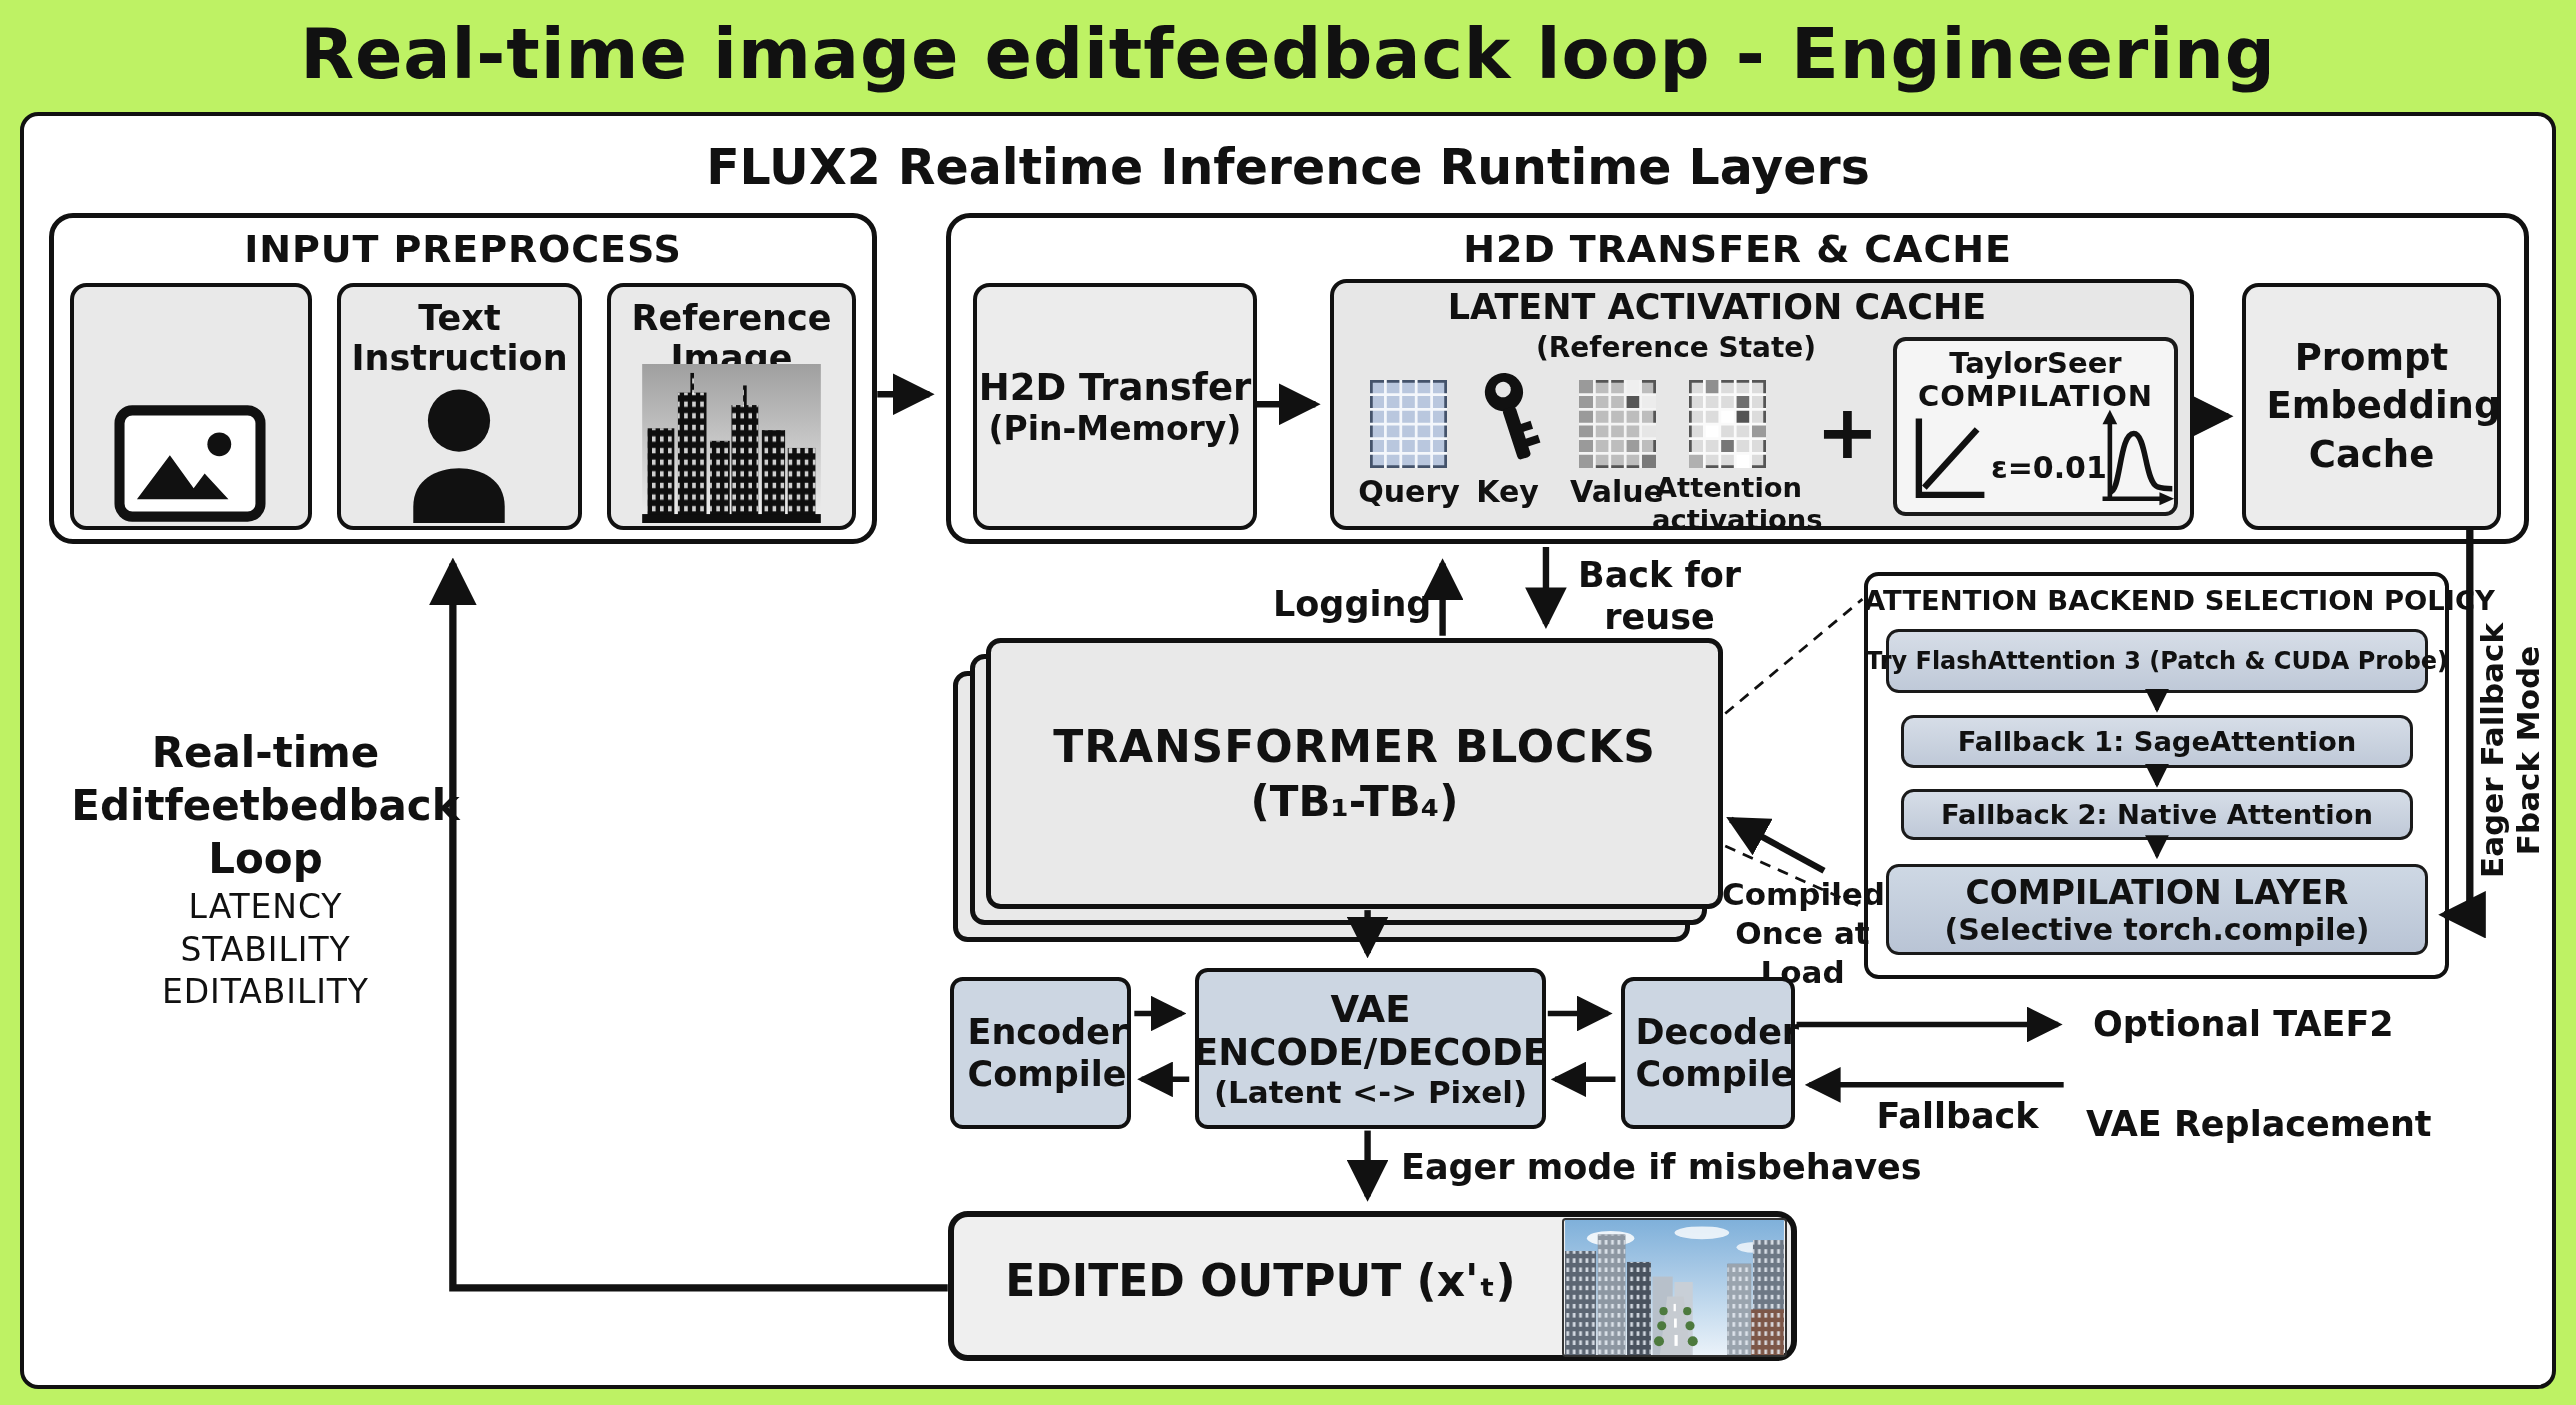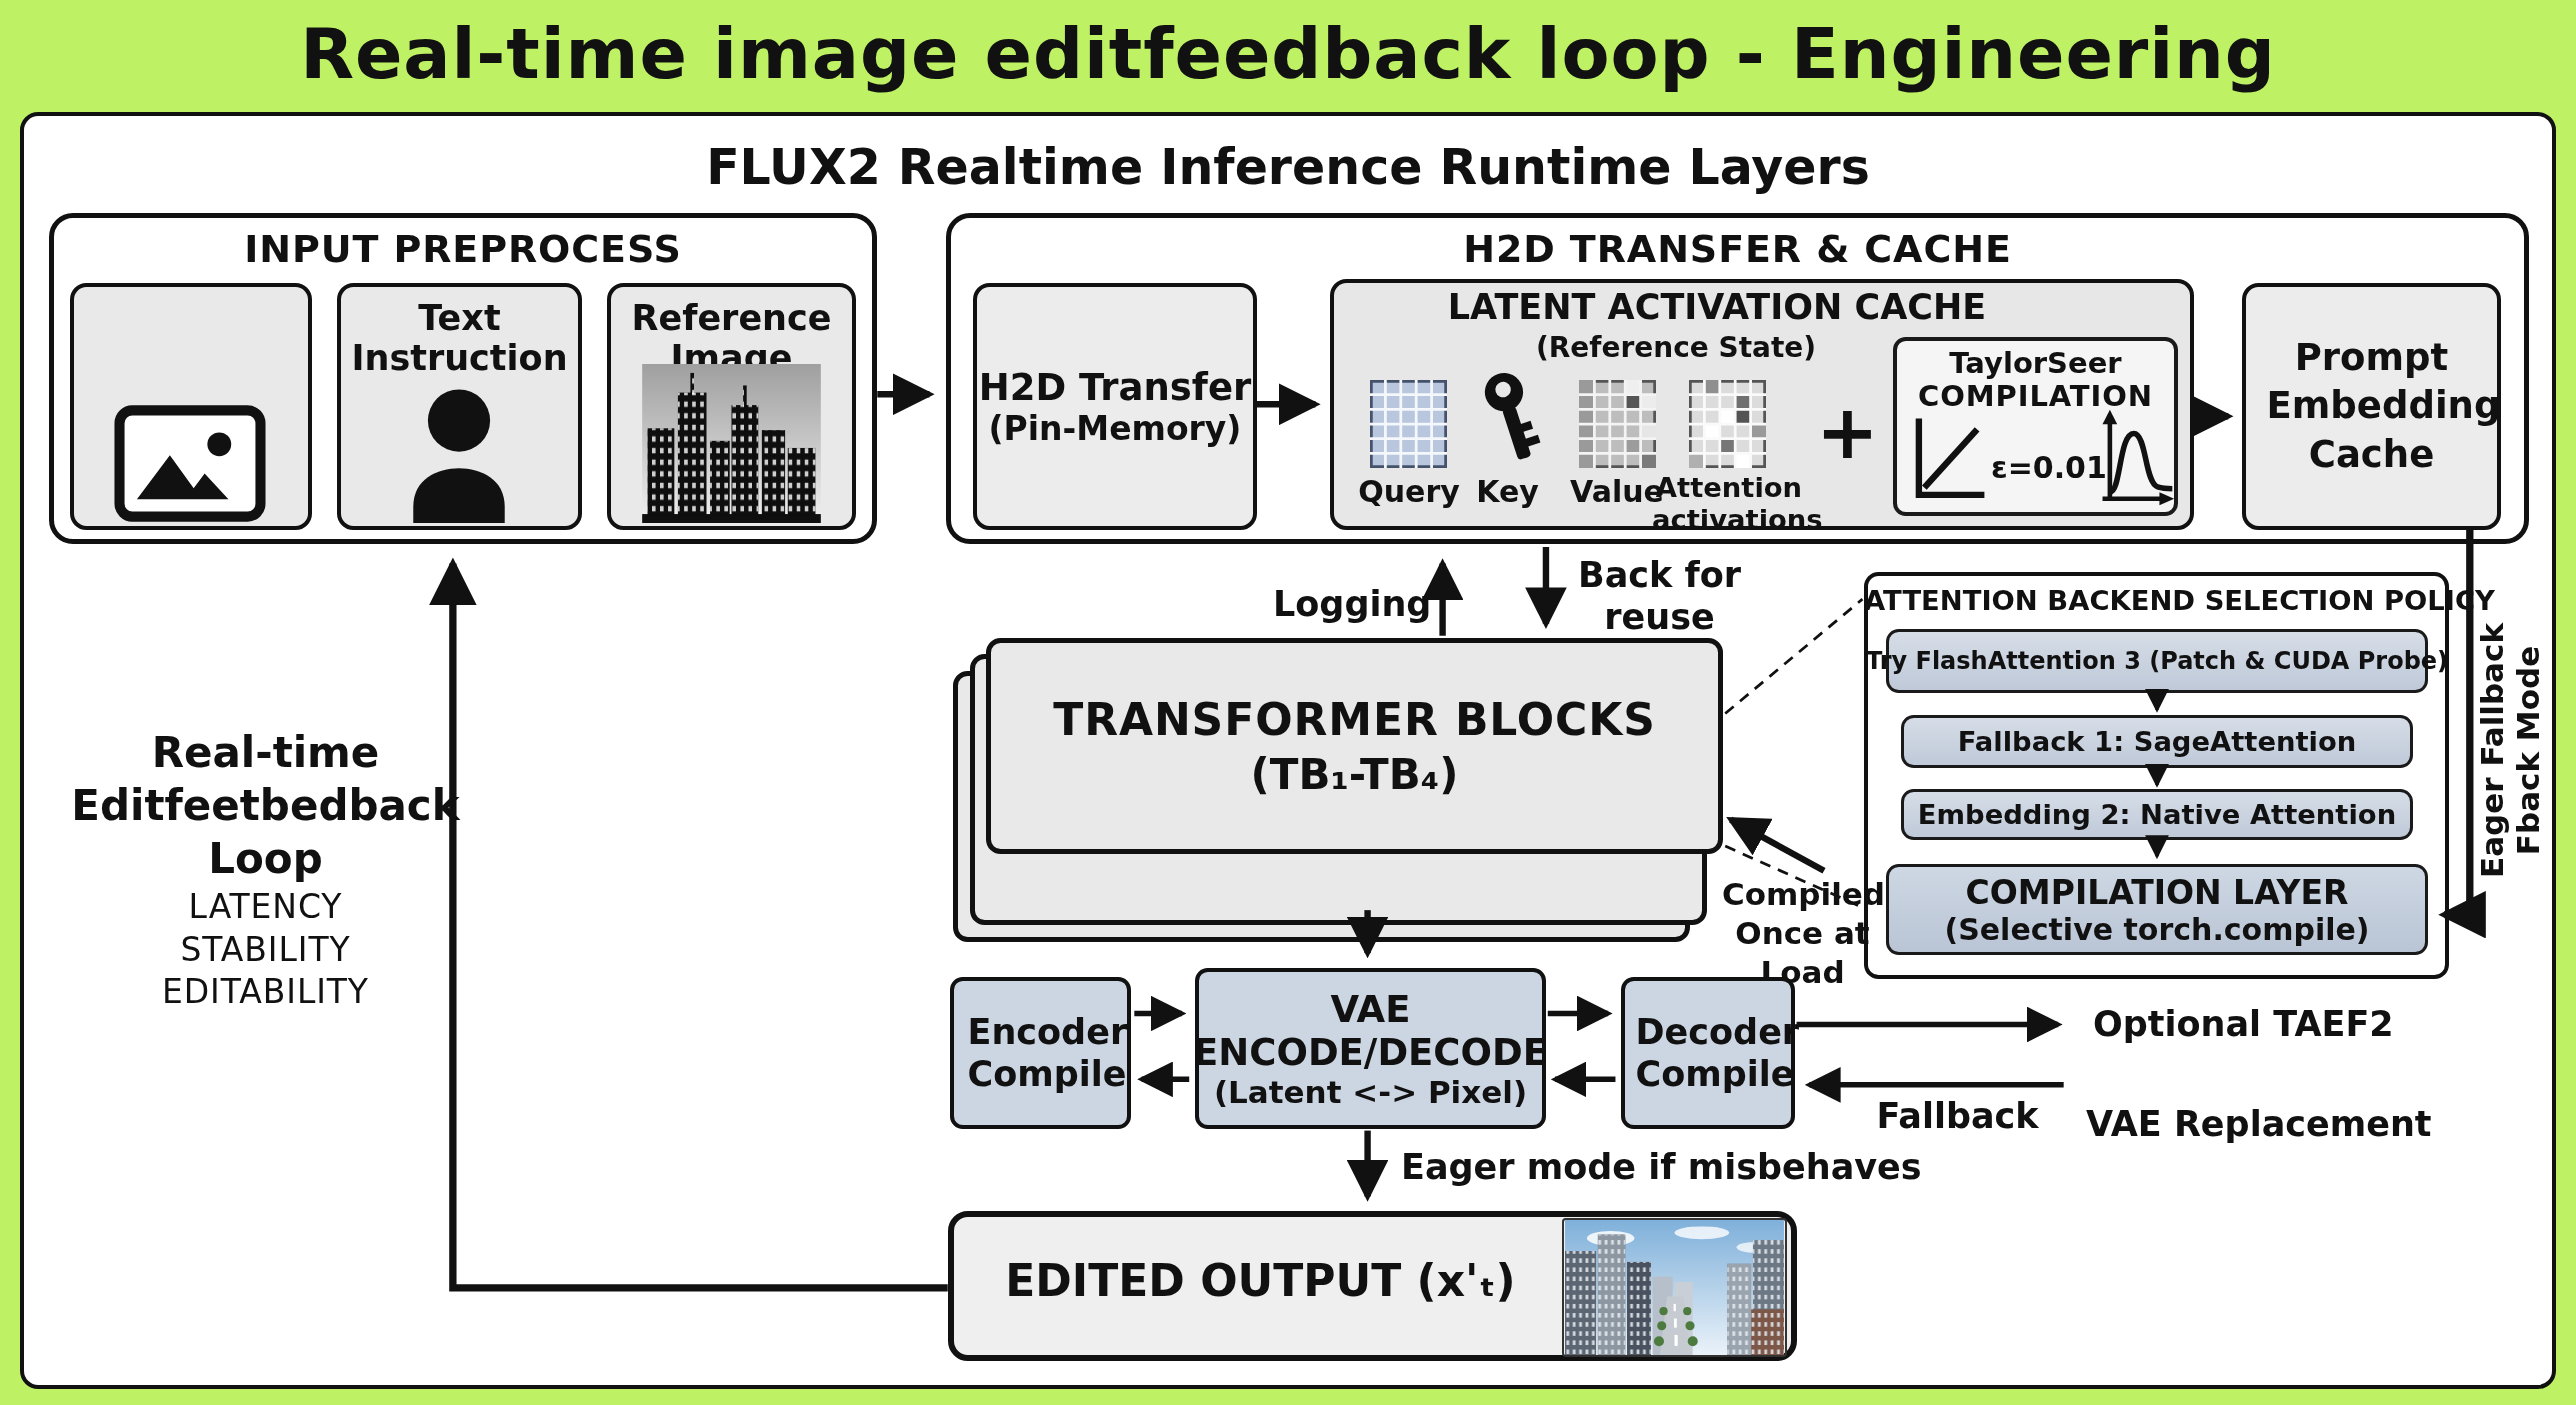--- a/index.html
+++ b/index.html
@@ -149,37 +149,37 @@
 
   <div class="gbox ctr z4" style="left:2242px;top:283px;width:259px;height:247px;background:#ececec;">
     <div class="hd" style="font-size:37px;line-height:1.3;width:210px;">Prompt Embedding Cache</div>
   </div>
 
   <div class="abs hd z4" style="left:1273px;top:584px;width:152px;font-size:35px;text-align:right;">Logging</div>
   <div class="abs hd z4" style="left:1568px;top:554px;width:183px;font-size:35px;line-height:1.2;">Back for reuse</div>
 
   <div class="gbox z2" style="left:953px;top:671px;width:737px;height:271px;border-width:5.5px;border-radius:14.6px;"></div>
   <div class="gbox z3" style="left:970px;top:654px;width:737px;height:271px;border-width:5.5px;border-radius:14.6px;"></div>
-  <div class="gbox ctr z4" style="left:986px;top:638px;width:737px;height:216px;border-width:5.5px;border-radius:14.6px;">
+  <div class="gbox ctr z4" style="left:986px;top:638px;width:737px;height:271px;border-width:5.5px;border-radius:14.6px;">
     <div class="hd" style="font-size:44px;letter-spacing:0.9px;">TRANSFORMER BLOCKS</div>
     <div class="hd" style="font-size:42px;margin-top:5px;">(TB₁-TB₄)</div>
   </div>
 
   <div class="abs hd z4" style="left:1722px;top:875px;width:161px;font-size:31px;font-weight:600;line-height:1.25;">Compiled Once at Load</div>
 
   <div class="box z3" style="left:1864px;top:572px;width:585px;height:407px;border-width:4.6px;border-radius:14.6px;"></div>
   <div class="abs hd z4" style="left:1864px;top:585px;width:585px;font-size:27.4px;white-space:nowrap;">ATTENTION BACKEND SELECTION POLICY</div>
   <div class="pill z4" style="left:1886px;top:629px;width:542px;height:64px;">
     <span style="font-size:24px;font-weight:700;">Try FlashAttention 3 (Patch &amp; CUDA Probe)</span>
   </div>
   <div class="pill z4" style="left:1901px;top:715px;width:512px;height:53px;">
     <span style="font-size:27.4px;font-weight:600;">Fallback 1: SageAttention</span>
   </div>
   <div class="pill z4" style="left:1901px;top:789px;width:512px;height:51px;">
-    <span style="font-size:27.4px;font-weight:600;">Embedding 2: Native Attention</span>
+    <span style="font-size:27.4px;font-weight:600;">Fallback 2: Native Attention</span>
   </div>
   <div class="pill ctr z4" style="left:1886px;top:864px;width:542px;height:91px;flex-direction:column;background:linear-gradient(#ced8e4,#b9c4d5);">
     <div class="hd" style="font-size:33px;">COMPILATION LAYER</div>
     <div class="hd" style="font-size:30px;">(Selective torch.compile)</div>
   </div>
 
   <div class="abs z4" style="left:2322px;top:710px;width:384px;height:81px;transform:rotate(-90deg);text-align:center;">
     <div class="hd" style="font-size:31px;">Eager Fallback</div>
     <div class="hd" style="font-size:31px;">Fback Mode</div>
   </div>

